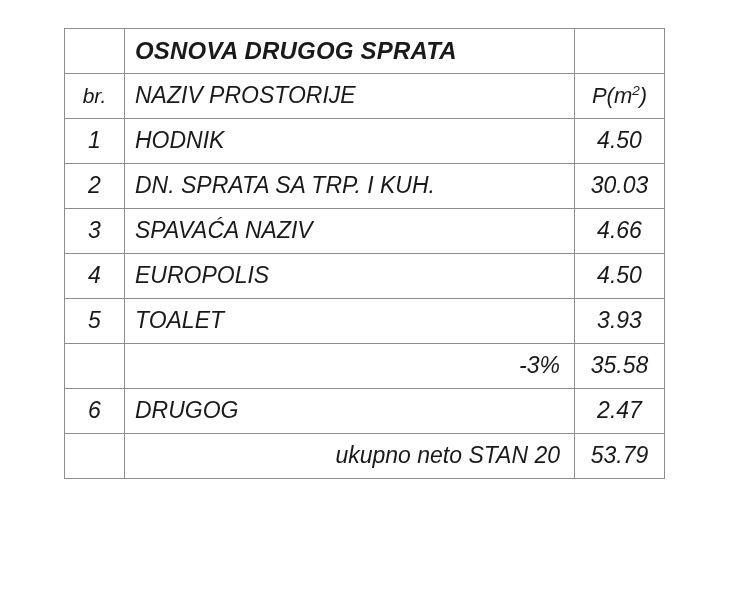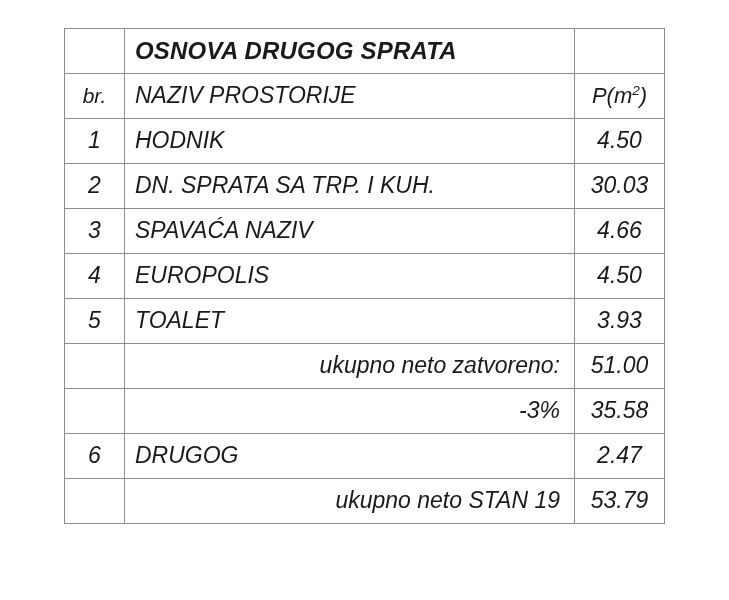--- a/index.html
+++ b/index.html
@@ -157,36 +157,31 @@
           <td class="c-area">4.50</td>
         </tr>
         <tr>
           <td class="c-br">5</td>
           <td class="c-name">TOALET</td>
           <td class="c-area">3.93</td>
         </tr>
 
         <tr>
           <td class="c-br"></td>
-          <td class="c-name right">ukupno neto zatvoreno:</td>
-          <td class="c-area">51.00</td>
-        </tr>
-        <tr>
-          <td class="c-br"></td>
           <td class="c-name right">-3%</td>
           <td class="c-area">35.58</td>
         </tr>
         <tr>
           <td class="c-br">6</td>
           <td class="c-name indent-1">DRUGOG</td>
           <td class="c-area">2.47</td>
         </tr>
         <tr>
           <td class="c-br"></td>
-          <td class="c-name right">ukupno neto STAN 19</td>
+          <td class="c-name right">ukupno neto STAN 20</td>
           <td class="c-area">53.79</td>
         </tr>
       </tbody>
     </table>
   </div>
 
 
 </div>
 
 </body></html>

